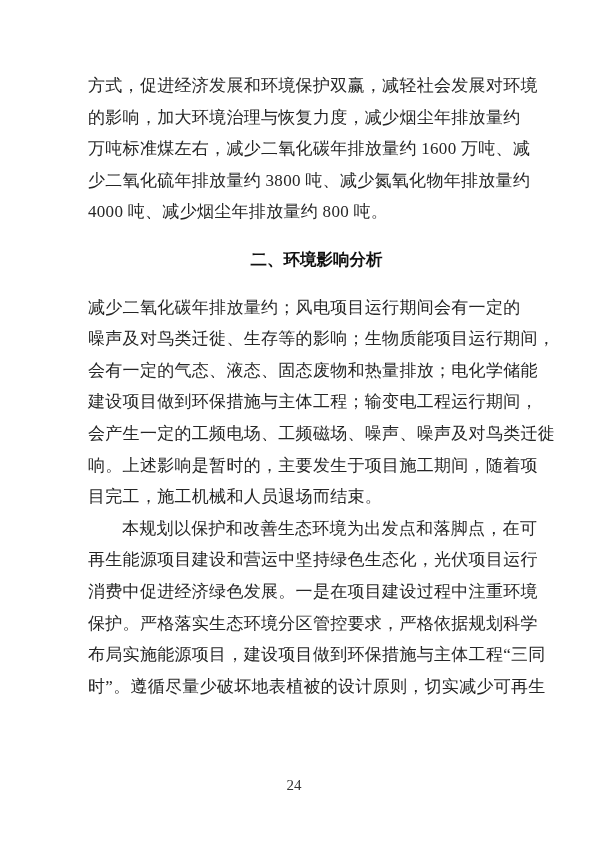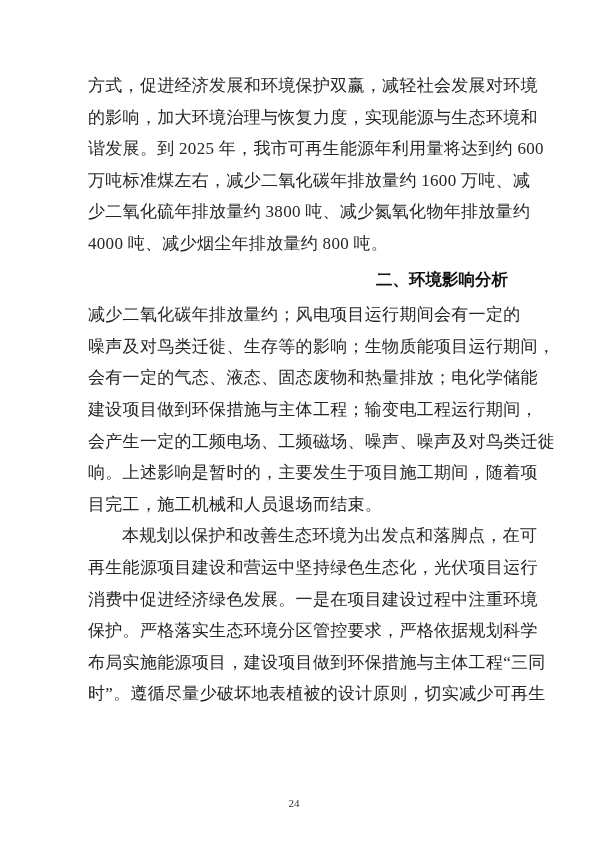--- a/index.html
+++ b/index.html
@@ -34,49 +34,47 @@
   }
   .line.para-end {
     text-align-last: left;
   }
   .line.indent {
     text-indent: 2em;
   }
   .heading {
     height: 31.6px;
     line-height: 31.6px;
-    margin: 4px;
+    margin: 16px;
     padding-left: 2em;
     font-size: 16.5px;
     font-weight: bold;
     font-family: "Liberation Sans", "DejaVu Sans", sans-serif;
     color: #111111;
-    text-align: right;
+    text-align: center;
   }
   .page-number {
     position: absolute;
     left: 0;
     top: 777px;
     width: 588px;
     text-align: center;
-    font-size: 11px;
+    font-size: 15px;
     color: #333333;
     font-family: "Liberation Serif", "DejaVu Serif", serif;
-    margin-top: 20px;
   }
 </style>
 </head>
 <body>
 
 <div class="page">
   <div class="content">
 
     <div class="line">方式，促进经济发展和环境保护双赢，减轻社会发展对环境</div>
-    <div class="line">的影响，加大环境治理与恢复力度，实现能源与生态环境和</div>
-    <div class="line">谐发展。到 2025 年，我市可再生能源年利用量将达到约 600</div>
+    <div class="line">的影响，加大环境治理与恢复力度，减少烟尘年排放量约</div>
     <div class="line">万吨标准煤左右，减少二氧化碳年排放量约 1600 万吨、减</div>
     <div class="line">少二氧化硫年排放量约 3800 吨、减少氮氧化物年排放量约</div>
     <div class="line para-end">4000 吨、减少烟尘年排放量约 800 吨。</div>
 
     <h2 class="heading">二、环境影响分析</h2>
 
     <div class="line">减少二氧化碳年排放量约；风电项目运行期间会有一定的</div>
     <div class="line">噪声及对鸟类迁徙、生存等的影响；生物质能项目运行期间，</div>
     <div class="line">会有一定的气态、液态、固态废物和热量排放；电化学储能</div>
     <div class="line">建设项目做到环保措施与主体工程；输变电工程运行期间，</div>

